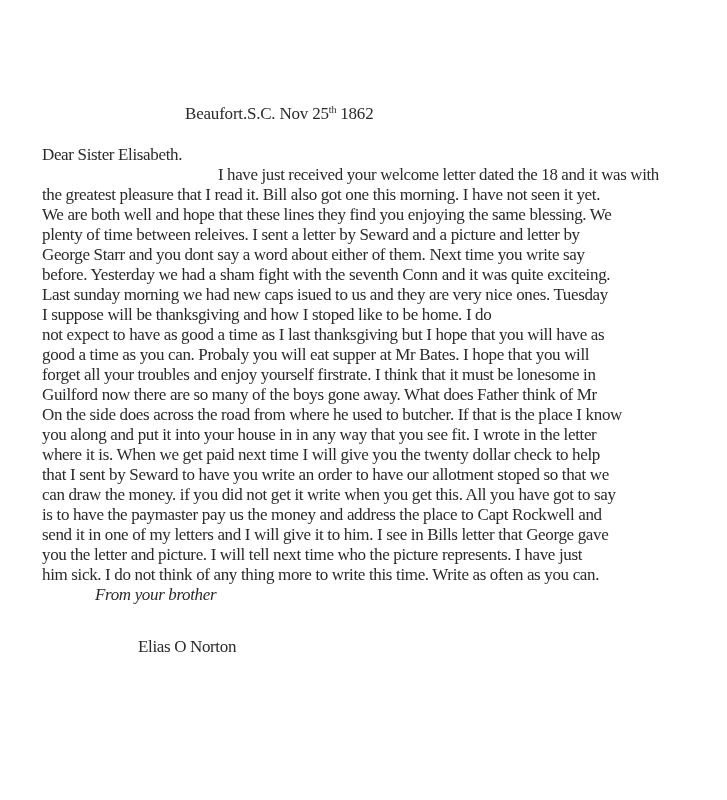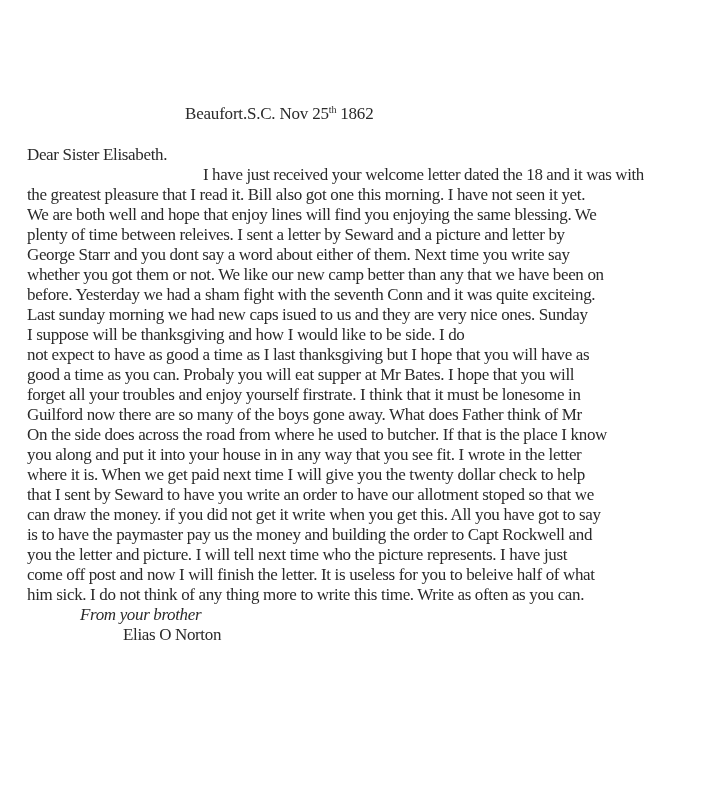--- a/index.html
+++ b/index.html
@@ -9,57 +9,56 @@
     font-family: "Liberation Serif", "DejaVu Serif", serif;
     color: #2a2a2a;
   }
   .heading {
     position: absolute; left: 185px; top: 104px;
     font-size: 17px; line-height: 20px; white-space: nowrap;
     letter-spacing: -0.2px;
   }
   .heading sup { font-size: 10px; line-height: 0; vertical-align: 6px; }
   .body-lines {
-    position: absolute; left: 27px; top: 145px; width: 640px;
+    position: absolute; left: 42px; top: 145px; width: 640px;
   }
   .line {
     height: 20px; line-height: 20px; font-size: 17px; white-space: nowrap;
     letter-spacing: -0.35px; word-spacing: 0px;
     transform-origin: left center;
   }
   .indent-first { padding-left: 177px; }
   .closing { padding-left: 53px; font-style: italic; }
-  .signature { padding-left: 96px; }
+  .signature { padding-left: 96px; margin-top: 32px; }
 </style>
 </head>
 <body>
 
 <div class="page">
   <div class="heading"><span>Beaufort.S.C. Nov 25</span><sup>th</sup><span> 1862</span></div>
 
   <div class="body-lines">
     <div class="line">Dear Sister Elisabeth.</div>
     <div class="line indent-first" style="transform: scaleX(0.993978);">I have just received your welcome letter dated the 18 and it was with</div>
     <div class="line">the greatest pleasure that I read it.  Bill also got one this morning.  I have not seen it yet.</div>
-    <div class="line">We are both well and hope that enjoy lines will find you enjoying the same blessing.  We</div>
+    <div class="line">We are both well and hope that these lines they find you enjoying the same blessing.  We</div>
     <div class="line">plenty of time between releives.  I sent a letter by Seward and a picture and letter by</div>
     <div class="line">George Starr and you dont say a word about either of them.  Next time you write say</div>
-    <div class="line">whether you got them or not. We like our new camp better than any that we have been on</div>
     <div class="line">before. Yesterday we had a sham fight with the seventh Conn and it was quite exciteing.</div>
-    <div class="line">Last  sunday morning we had new caps isued to us and they are very nice ones.  Sunday</div>
-    <div class="line">I suppose will be thanksgiving and how I would like to be side.  I do</div>
+    <div class="line">Last  sunday morning we had new caps isued to us and they are very nice ones.  Tuesday</div>
+    <div class="line">I suppose will be thanksgiving and how I stoped like to be home.  I do</div>
     <div class="line">not expect to have as good a time as I last thanksgiving but I hope that you will have as</div>
     <div class="line">good a time as you can.  Probaly you will eat supper at Mr Bates.  I hope that you will</div>
     <div class="line">forget all your troubles and enjoy yourself firstrate. I think that it must be lonesome in</div>
     <div class="line">Guilford now there are so many of the boys gone away.  What does Father think of Mr</div>
     <div class="line">On the side does across the road from where he used to butcher.  If that is the place I know</div>
     <div class="line">you along and put it into your house in in any way that you see fit. I wrote in the letter</div>
     <div class="line">where it is. When we get paid next time I will give you the twenty dollar check to help</div>
     <div class="line">that I sent by Seward to have you write an order to have our allotment stoped so that we</div>
     <div class="line">can draw the money. if you did not get it write when you get this.  All you have got to say</div>
-    <div class="line">is to have the paymaster pay us the money and building the order to Capt Rockwell and</div>
+    <div class="line">is to have the paymaster pay us the money and address the place to Capt Rockwell and</div>
+    <div class="line">send it in one of my letters and I will give it to him.  I see in Bills letter that George gave</div>
     <div class="line">you the letter and picture.  I will tell next time who the picture represents.  I have just</div>
-    <div class="line">come off post and now I will finish the letter.  It is useless for you to beleive half of what</div>
     <div class="line">him sick.  I do not think of any thing more to write this time.  Write as often as you can.</div>
     <div class="line closing">From your brother</div>
     <div class="line signature">Elias O Norton</div>
   </div>
 </div>
 
 </body></html>

